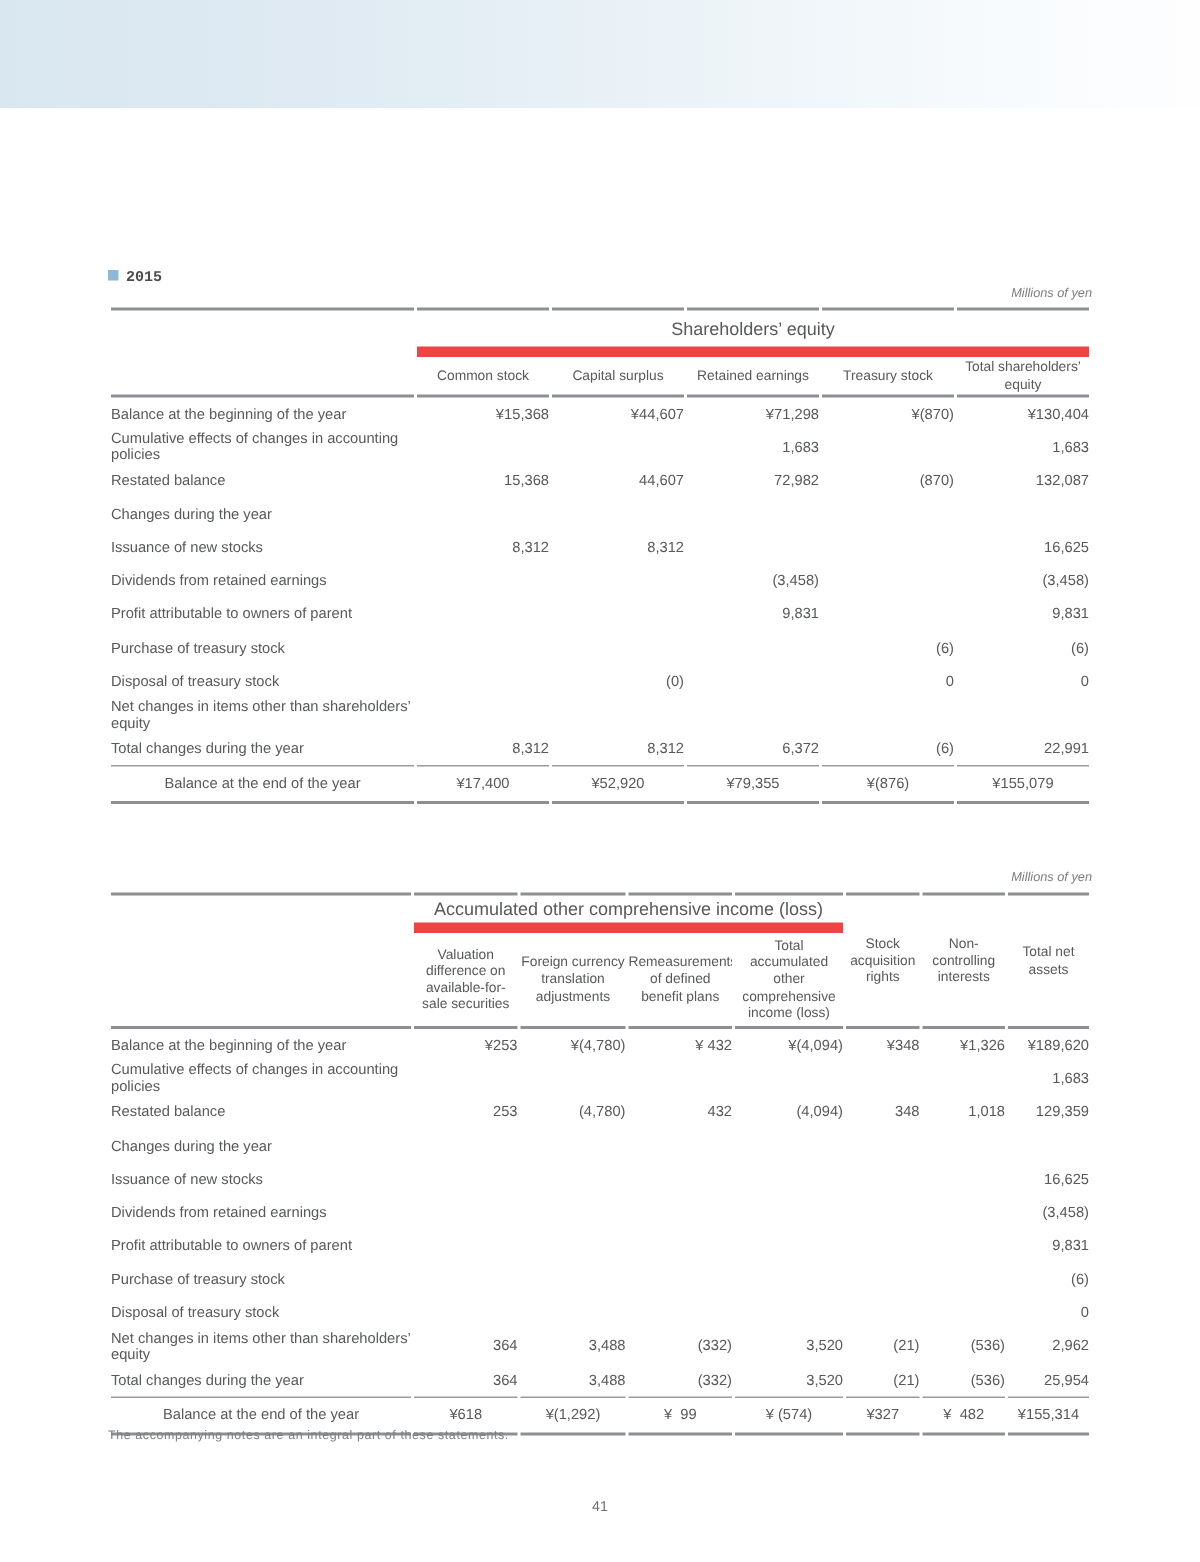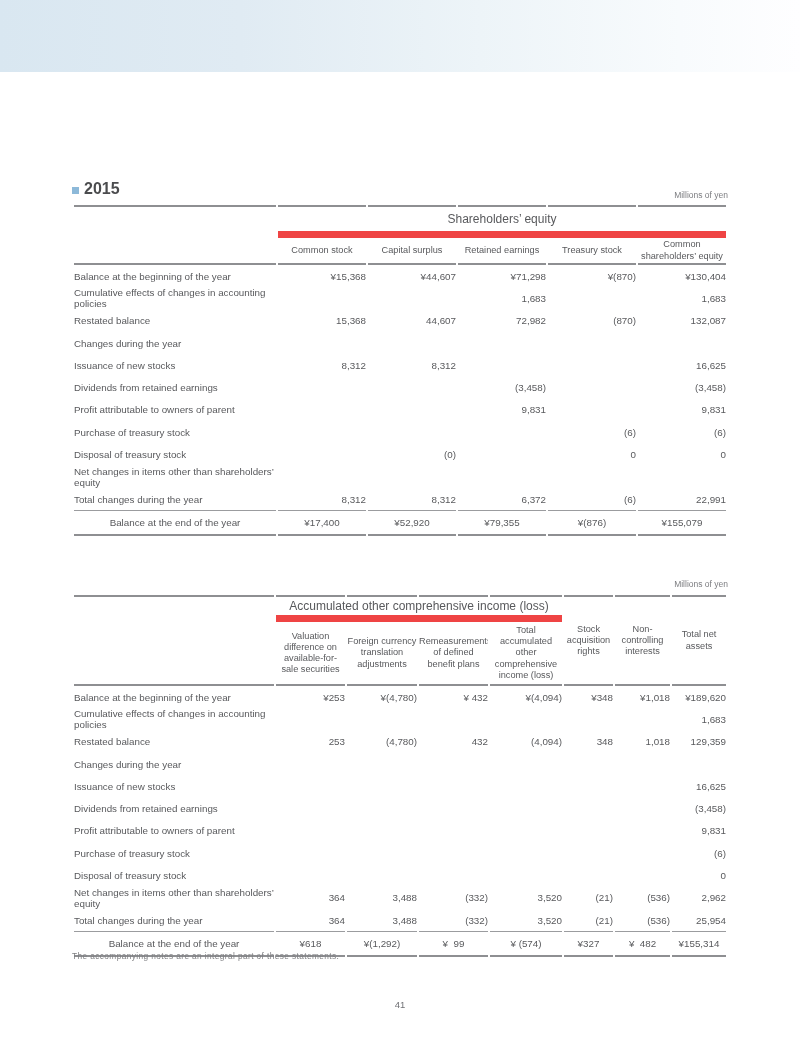--- a/index.html
+++ b/index.html
@@ -4,23 +4,23 @@
 <style>
   html,body { margin:0; padding:0; background:#ffffff; }
   .page {
     position:relative; width:800px; height:1041px; background:#ffffff;
     font-family:"Liberation Sans", sans-serif; color:#58595c; overflow:hidden;
   }
   .band {
     position:absolute; top:0; left:0; width:800px; height:72px;
     background:linear-gradient(90deg,#d9e7f1 0%,#e0ebf3 30%,#edf4f8 60%,#f8fbfd 85%,#fefeff 100%);
   }
-  .heading { position:absolute; left:72px; top:180px; font-size:16px; font-weight:bold; color:#4b4c4e; }
+  .heading { position:absolute; left:72px; top:180px; font-size:10px; font-weight:bold; color:#4b4c4e;font-family:Liberation Mono, monospace; }
   .bullet { display:inline-block; width:7px; height:7px; background:#8db9d9; margin-right:5px; }
-  .units { position:absolute; right:72px; font-size:8.5px; color:#7c7d80; }
+  .units { position:absolute; right:72px; font-size:8.5px; color:#7c7d80;font-style:italic; }
   .units-1 { top:190px; }
   .units-2 { top:579px; }
 
   table.fin {
     position:absolute; left:72px; width:656px;
     border-collapse:separate; border-spacing:2px 0; table-layout:fixed;
     font-size:9.8px; color:#58595c;
   }
   #t1 { top:205px; }
   #t2 { top:595px; }
@@ -74,21 +74,21 @@
         </tr>
     <tr class="grp-row">
       <td class="lblhd" rowspan="2"></td>
       <td class="grp" colspan="5">Shareholders’ equity</td>
     </tr>
     <tr class="colhd-row">
       <td class="colhd">Common stock</td>
       <td class="colhd">Capital surplus</td>
       <td class="colhd">Retained earnings</td>
       <td class="colhd">Treasury stock</td>
-      <td class="colhd">Common shareholders’ equity</td>
+      <td class="colhd">Total shareholders’ equity</td>
     </tr>
     <tr class="body">
       <td class="lbl">Balance at the beginning of the year</td>
       <td class="num">¥15,368</td>
       <td class="num">¥44,607</td>
       <td class="num">¥71,298</td>
       <td class="num">¥(870)</td>
       <td class="num">¥130,404</td>
     </tr>
     <tr class="body">
@@ -219,21 +219,21 @@
       <td class="colhd">Remeasurements of defined benefit plans</td>
       <td class="colhd">Total accumulated other comprehensive income (loss)</td>
     </tr>
     <tr class="body">
       <td class="lbl">Balance at the beginning of the year</td>
       <td class="num">¥253</td>
       <td class="num">¥(4,780)</td>
       <td class="num">¥ 432</td>
       <td class="num">¥(4,094)</td>
       <td class="num">¥348</td>
-      <td class="num">¥1,018</td>
+      <td class="num">¥1,326</td>
       <td class="num">¥189,620</td>
     </tr>
     <tr class="body">
       <td class="lbl ind">Cumulative effects of changes in accounting policies</td>
       <td class="num"></td>
           <td class="num"></td>
           <td class="num"></td>
           <td class="num"></td>
           <td class="num"></td>
           <td class="num"></td>

